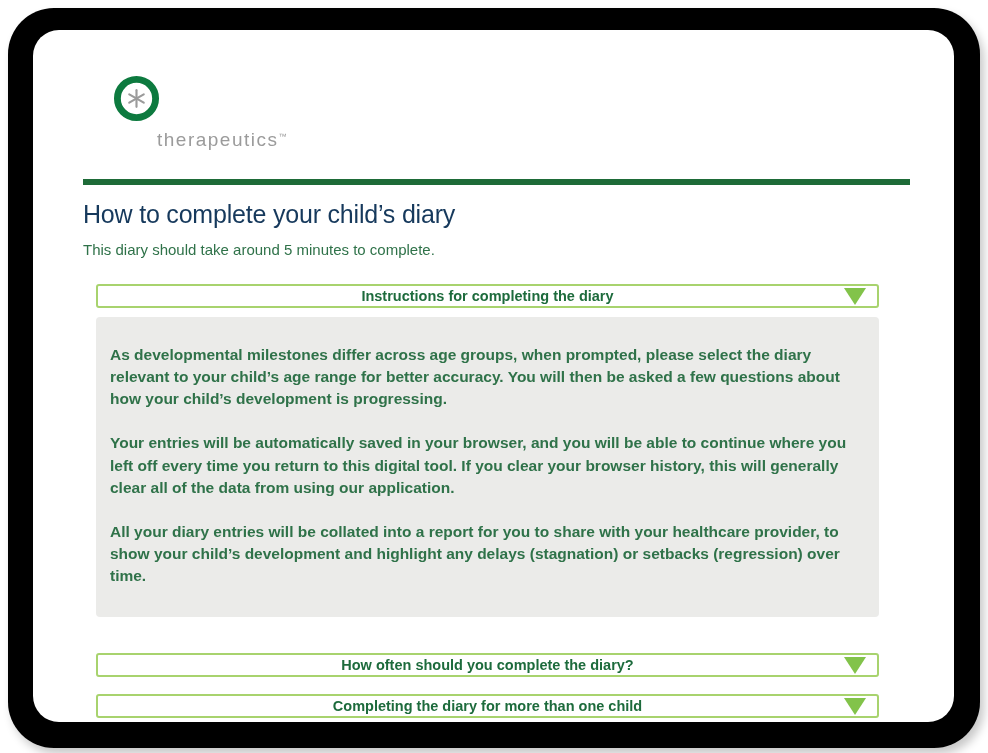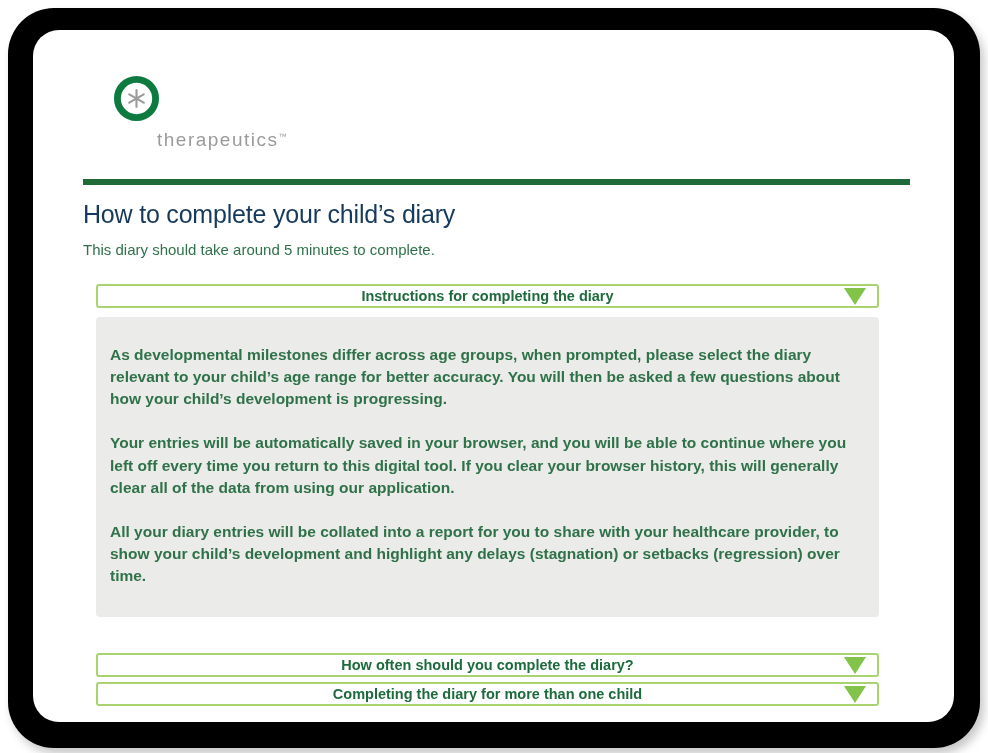--- a/index.html
+++ b/index.html
@@ -82,21 +82,21 @@
     border-radius: 4px;
     padding: 27px 18px 8px 14px;
     font-weight: bold;
   }
   .acc-body p {
     font-size: 15.5px; line-height: 1.43;
     color: var(--body-green);
     margin-bottom: 22px;
   }
   .acc + .acc { margin-top: 36px; }
-  .acc.collapsed + .acc.collapsed { margin-top: 5px; }
+  .acc.collapsed + .acc.collapsed { margin-top: 17px; }
   .acc.expanded { margin-bottom: 27px; }
 </style>
 </head>
 <body>
 
 <div class="device">
   <div class="screen">
 
     <header class="logo">
       <div class="logo-row">

